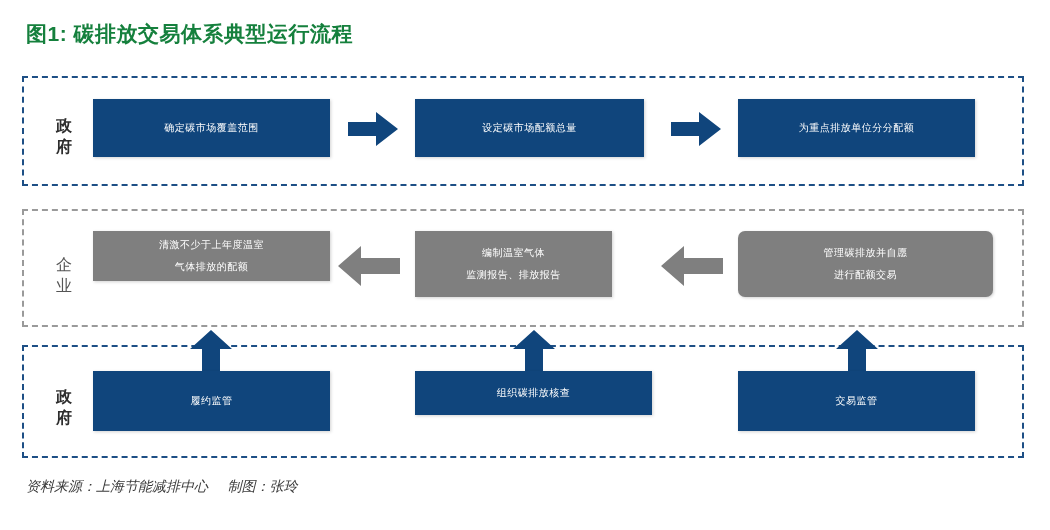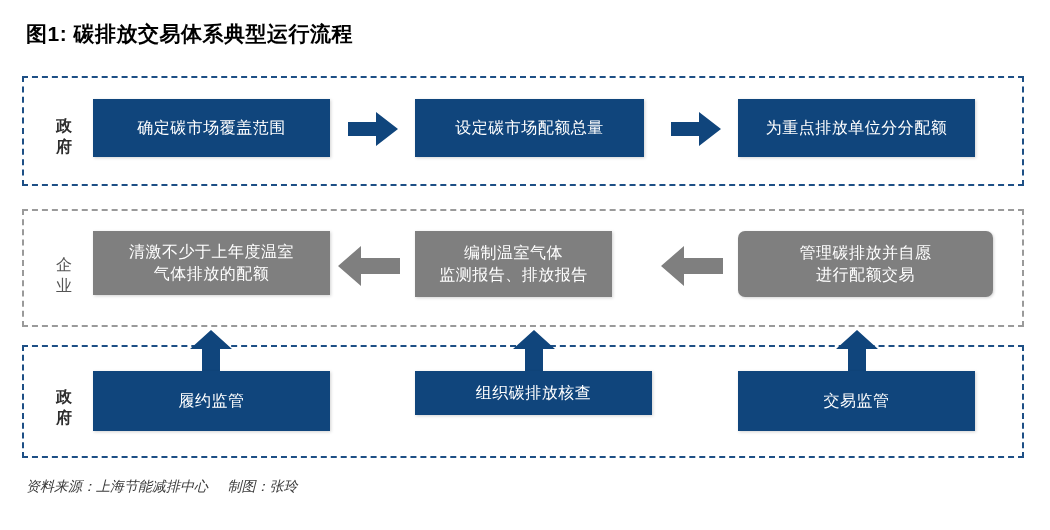--- a/index.html
+++ b/index.html
@@ -15,21 +15,21 @@
     overflow: hidden;
   }
 
   
   #figure-title {
     position: absolute;
     left: 26px;
     top: 20px;
     font-size: 21px;
     font-weight: bold;
-    color: #000000;
+    color: #15803d;
     letter-spacing: 0.5px;
     white-space: nowrap;
   }
 
   
   .lane {
     position: absolute;
     left: 22px;
     width: 1002px;
     box-sizing: border-box;
@@ -72,34 +72,34 @@
 
   
   .node {
     position: absolute;
     box-sizing: border-box;
     display: flex;
     align-items: center;
     justify-content: center;
     text-align: center;
     color: #ffffff;
-    font-size: 16px;
+    font-size: 10px;
     line-height: 22px;
     letter-spacing: 0.5px;
     box-shadow: 1px 1px 3px rgba(0,0,0,0.18);
   }
   .node.blue { background: #10457c; }
   .node.gray { background: #7f7f7f; }
 
   
   .n1a { left: 93px;  top: 99px;  width: 237px; height: 58px; }
   .n1b { left: 415px; top: 99px;  width: 229px; height: 58px; }
   .n1c { left: 738px; top: 99px;  width: 237px; height: 58px; }
   
-  .n2a { left: 93px;  top: 231px; width: 237px; height: 64px; }
+  .n2a { left: 93px;  top: 231px; width: 237px; height: 50px; }
   .n2b { left: 415px; top: 231px; width: 197px; height: 66px; }
   .n2c { left: 738px; top: 231px; width: 255px; height: 66px; border-radius: 7px; }
   
   .n3a { left: 93px;  top: 371px; width: 237px; height: 60px; }
   .n3b { left: 415px; top: 371px; width: 237px; height: 44px; }
   .n3c { left: 738px; top: 371px; width: 237px; height: 60px; }
 
   
   .arrow {
     position: absolute;

